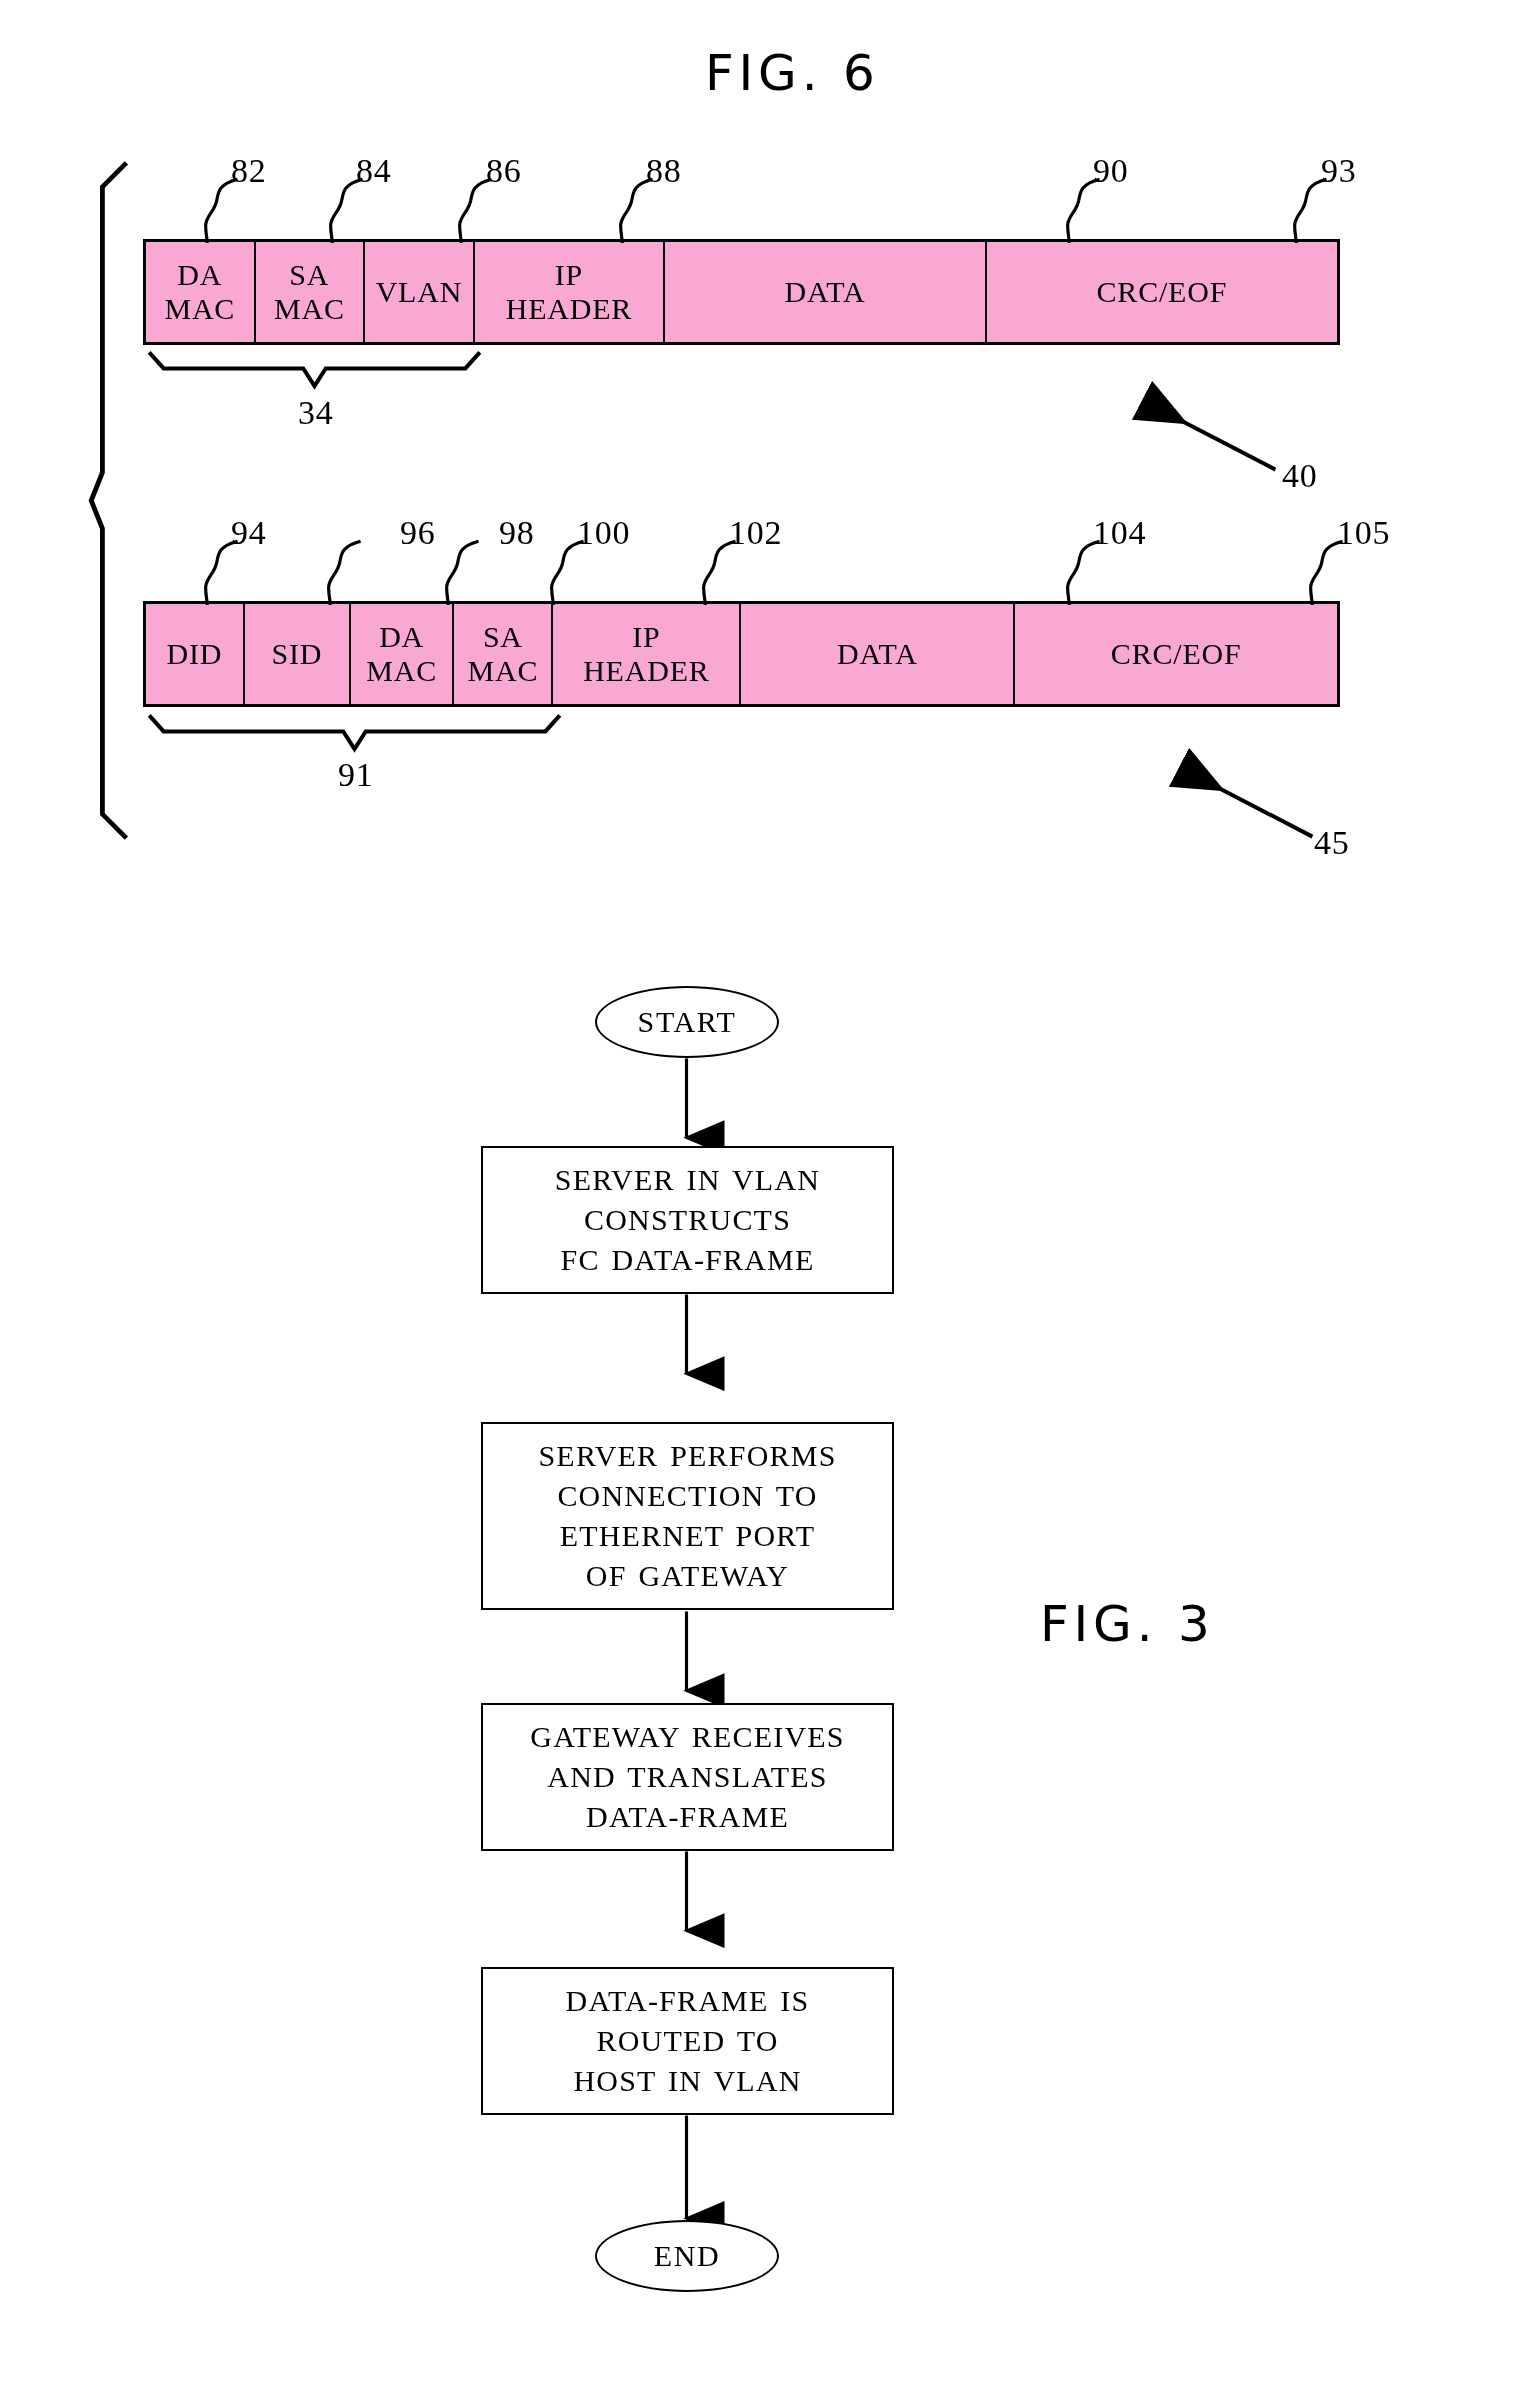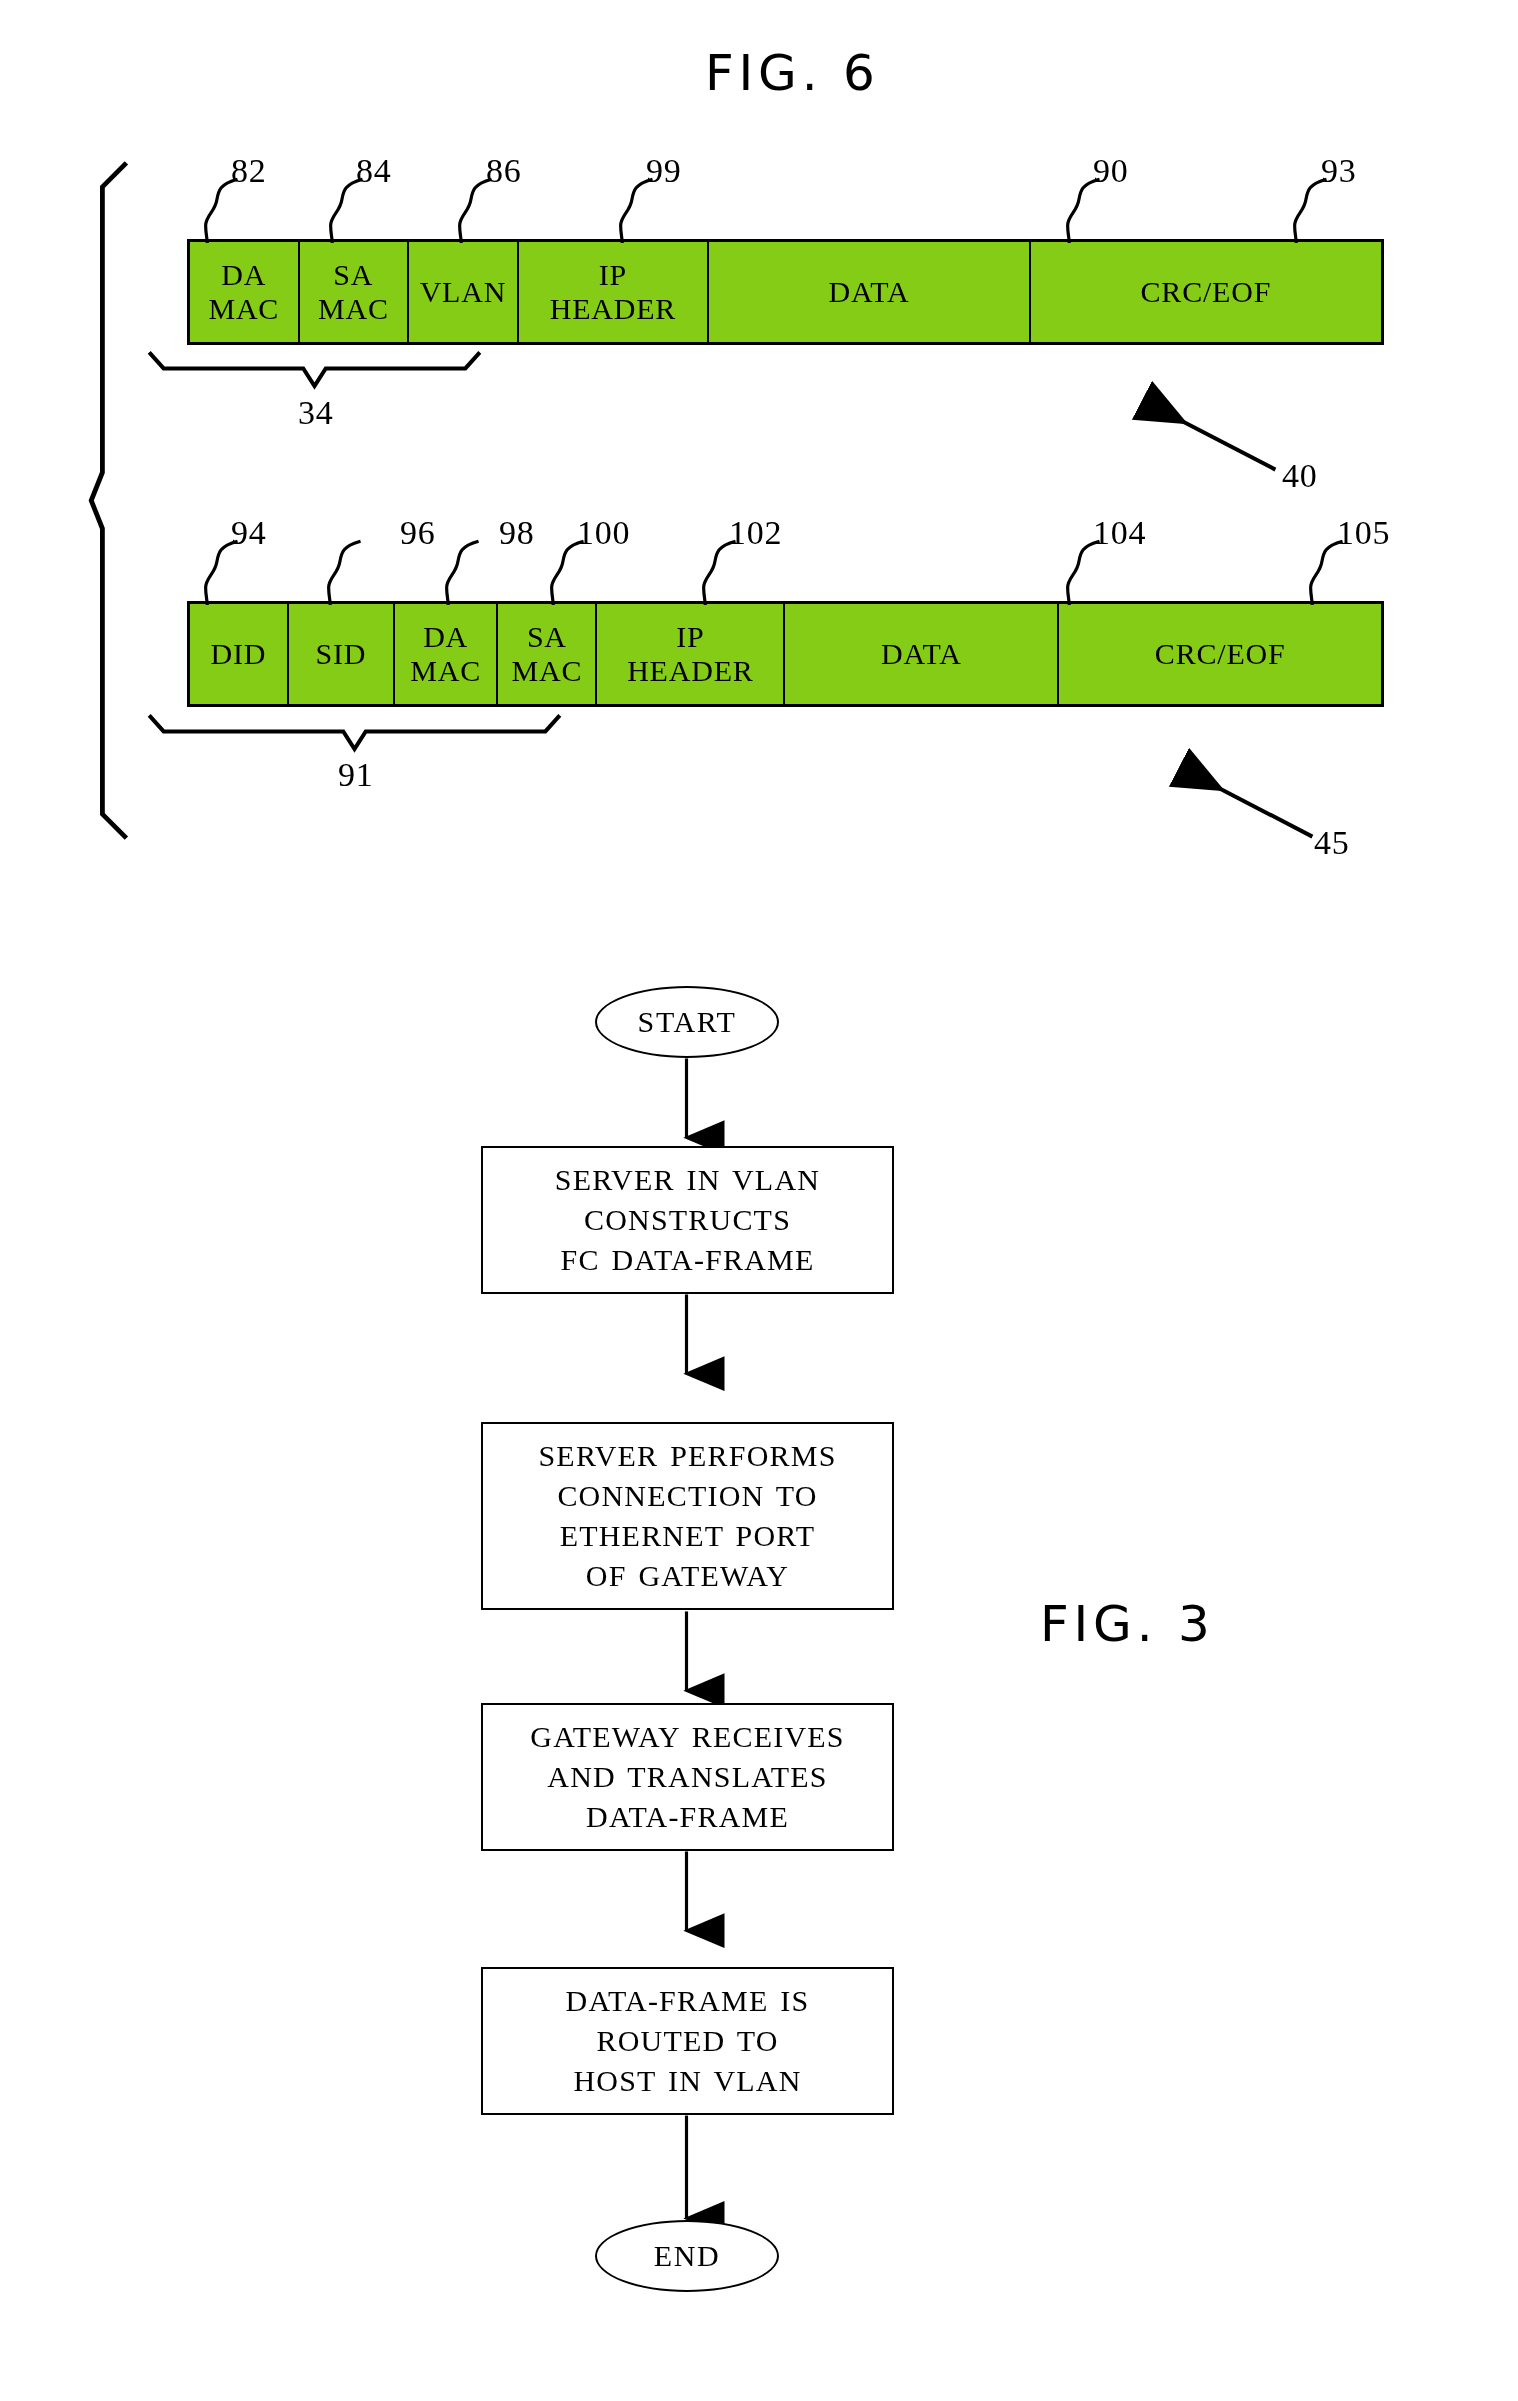--- a/index.html
+++ b/index.html
@@ -26,22 +26,21 @@
   }
   #fig2-title { left: 705px; top: 44px; }
   #fig3-title { left: 1040px; top: 1595px; }
 
   
   .frame {
     position: absolute;
     display: flex;
     border: 3.2px solid #000;
     box-sizing: border-box;
-    background: #84cc16;
-    margin-left: 44px;
+    background: #f9a8d4;
   }
   .field {
     border-right: 2.4px solid #000;
     box-sizing: border-box;
     display: flex;
     align-items: center;
     justify-content: center;
     text-align: center;
     font-family: "Liberation Serif", serif;
     font-size: 30px;
@@ -148,21 +147,21 @@
 <div class="callout" style="left:356px; top:152px;">84</div>
 
 <svg class="leader" style="left:450px; top:176px;" width="48" height="67" viewBox="0 0 60 84">
   <path d="M 52 4 C 30 10, 28 18, 26 30 C 24 44, 12 50, 12 62 C 12 72, 14 78, 14 84" fill="none" stroke="#000" stroke-width="4"></path>
 </svg>
 <div class="callout" style="left:486px; top:152px;">86</div>
 
 <svg class="leader" style="left:611px; top:176px;" width="48" height="67" viewBox="0 0 60 84">
   <path d="M 52 4 C 30 10, 28 18, 26 30 C 24 44, 12 50, 12 62 C 12 72, 14 78, 14 84" fill="none" stroke="#000" stroke-width="4"></path>
 </svg>
-<div class="callout" style="left:646px; top:152px;">99</div>
+<div class="callout" style="left:646px; top:152px;">88</div>
 
 <svg class="leader" style="left:1058px; top:176px;" width="48" height="67" viewBox="0 0 60 84">
   <path d="M 52 4 C 30 10, 28 18, 26 30 C 24 44, 12 50, 12 62 C 12 72, 14 78, 14 84" fill="none" stroke="#000" stroke-width="4"></path>
 </svg>
 <div class="callout" style="left:1093px; top:152px;">90</div>
 
 <svg class="leader" style="left:1285px; top:176px;" width="48" height="67" viewBox="0 0 60 84">
   <path d="M 52 4 C 30 10, 28 18, 26 30 C 24 44, 12 50, 12 62 C 12 72, 14 78, 14 84" fill="none" stroke="#000" stroke-width="4"></path>
 </svg>
 <div class="callout" style="left:1321px; top:152px;">93</div>

